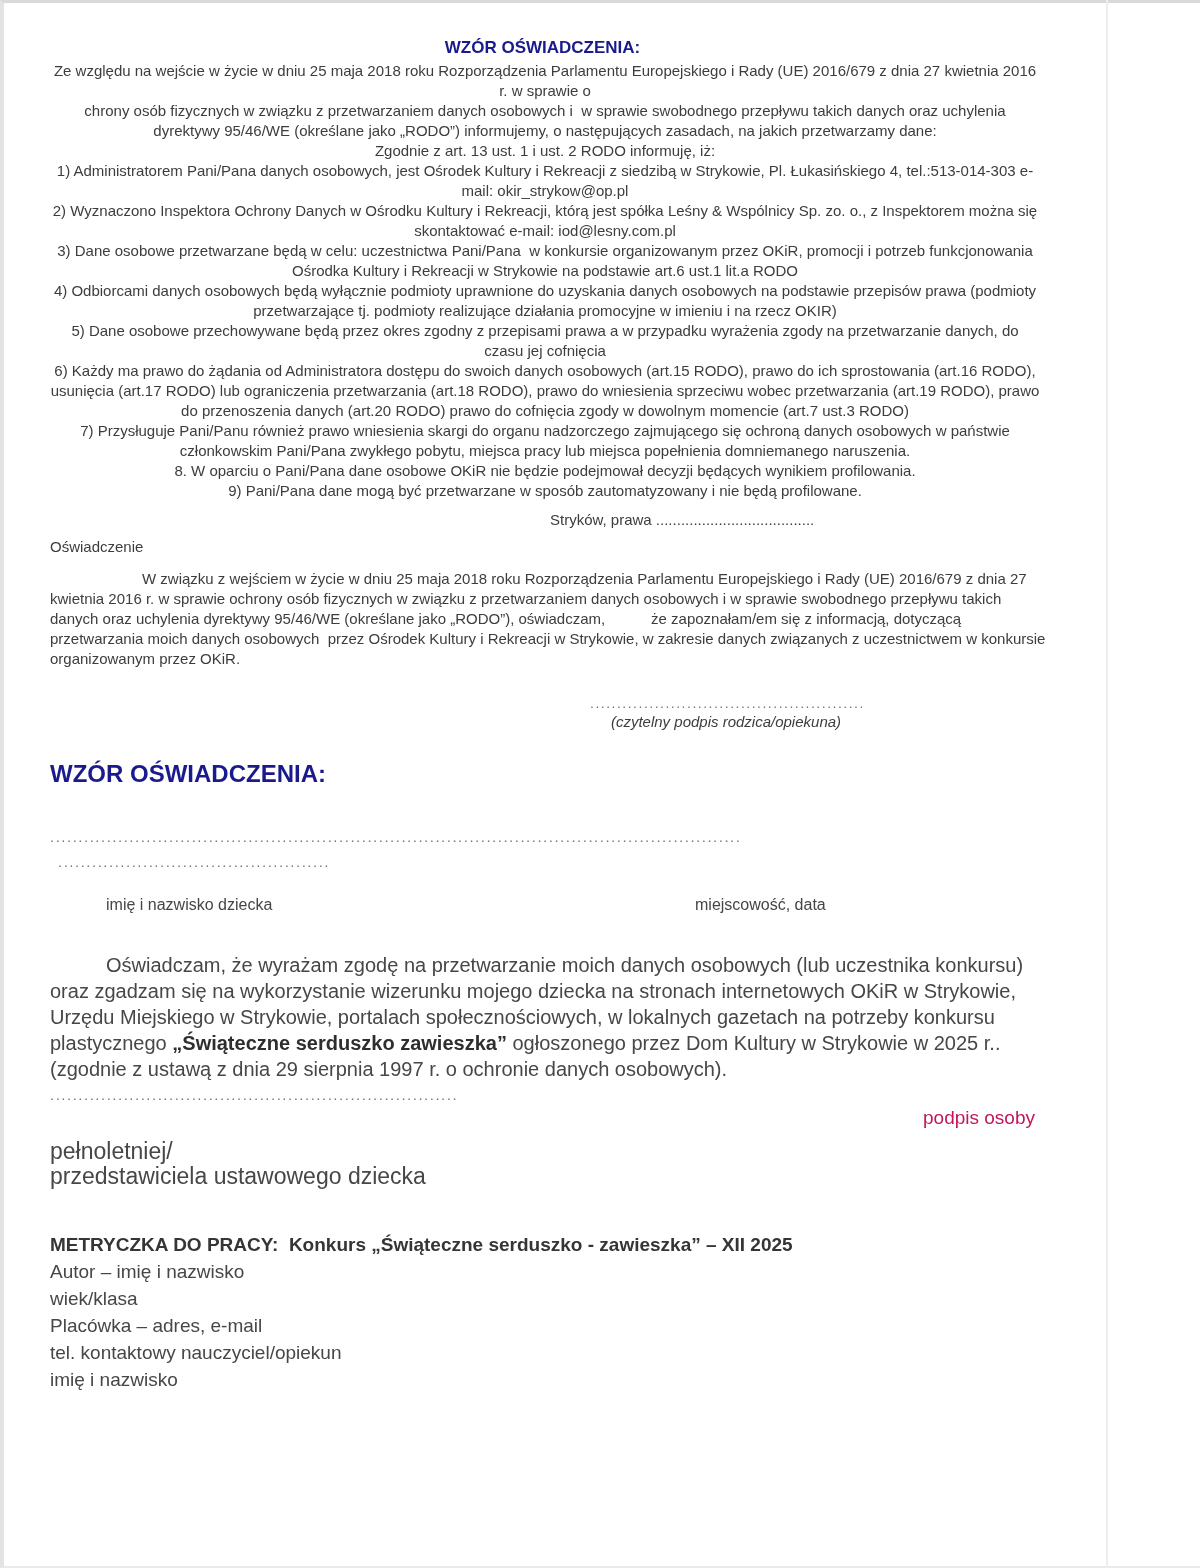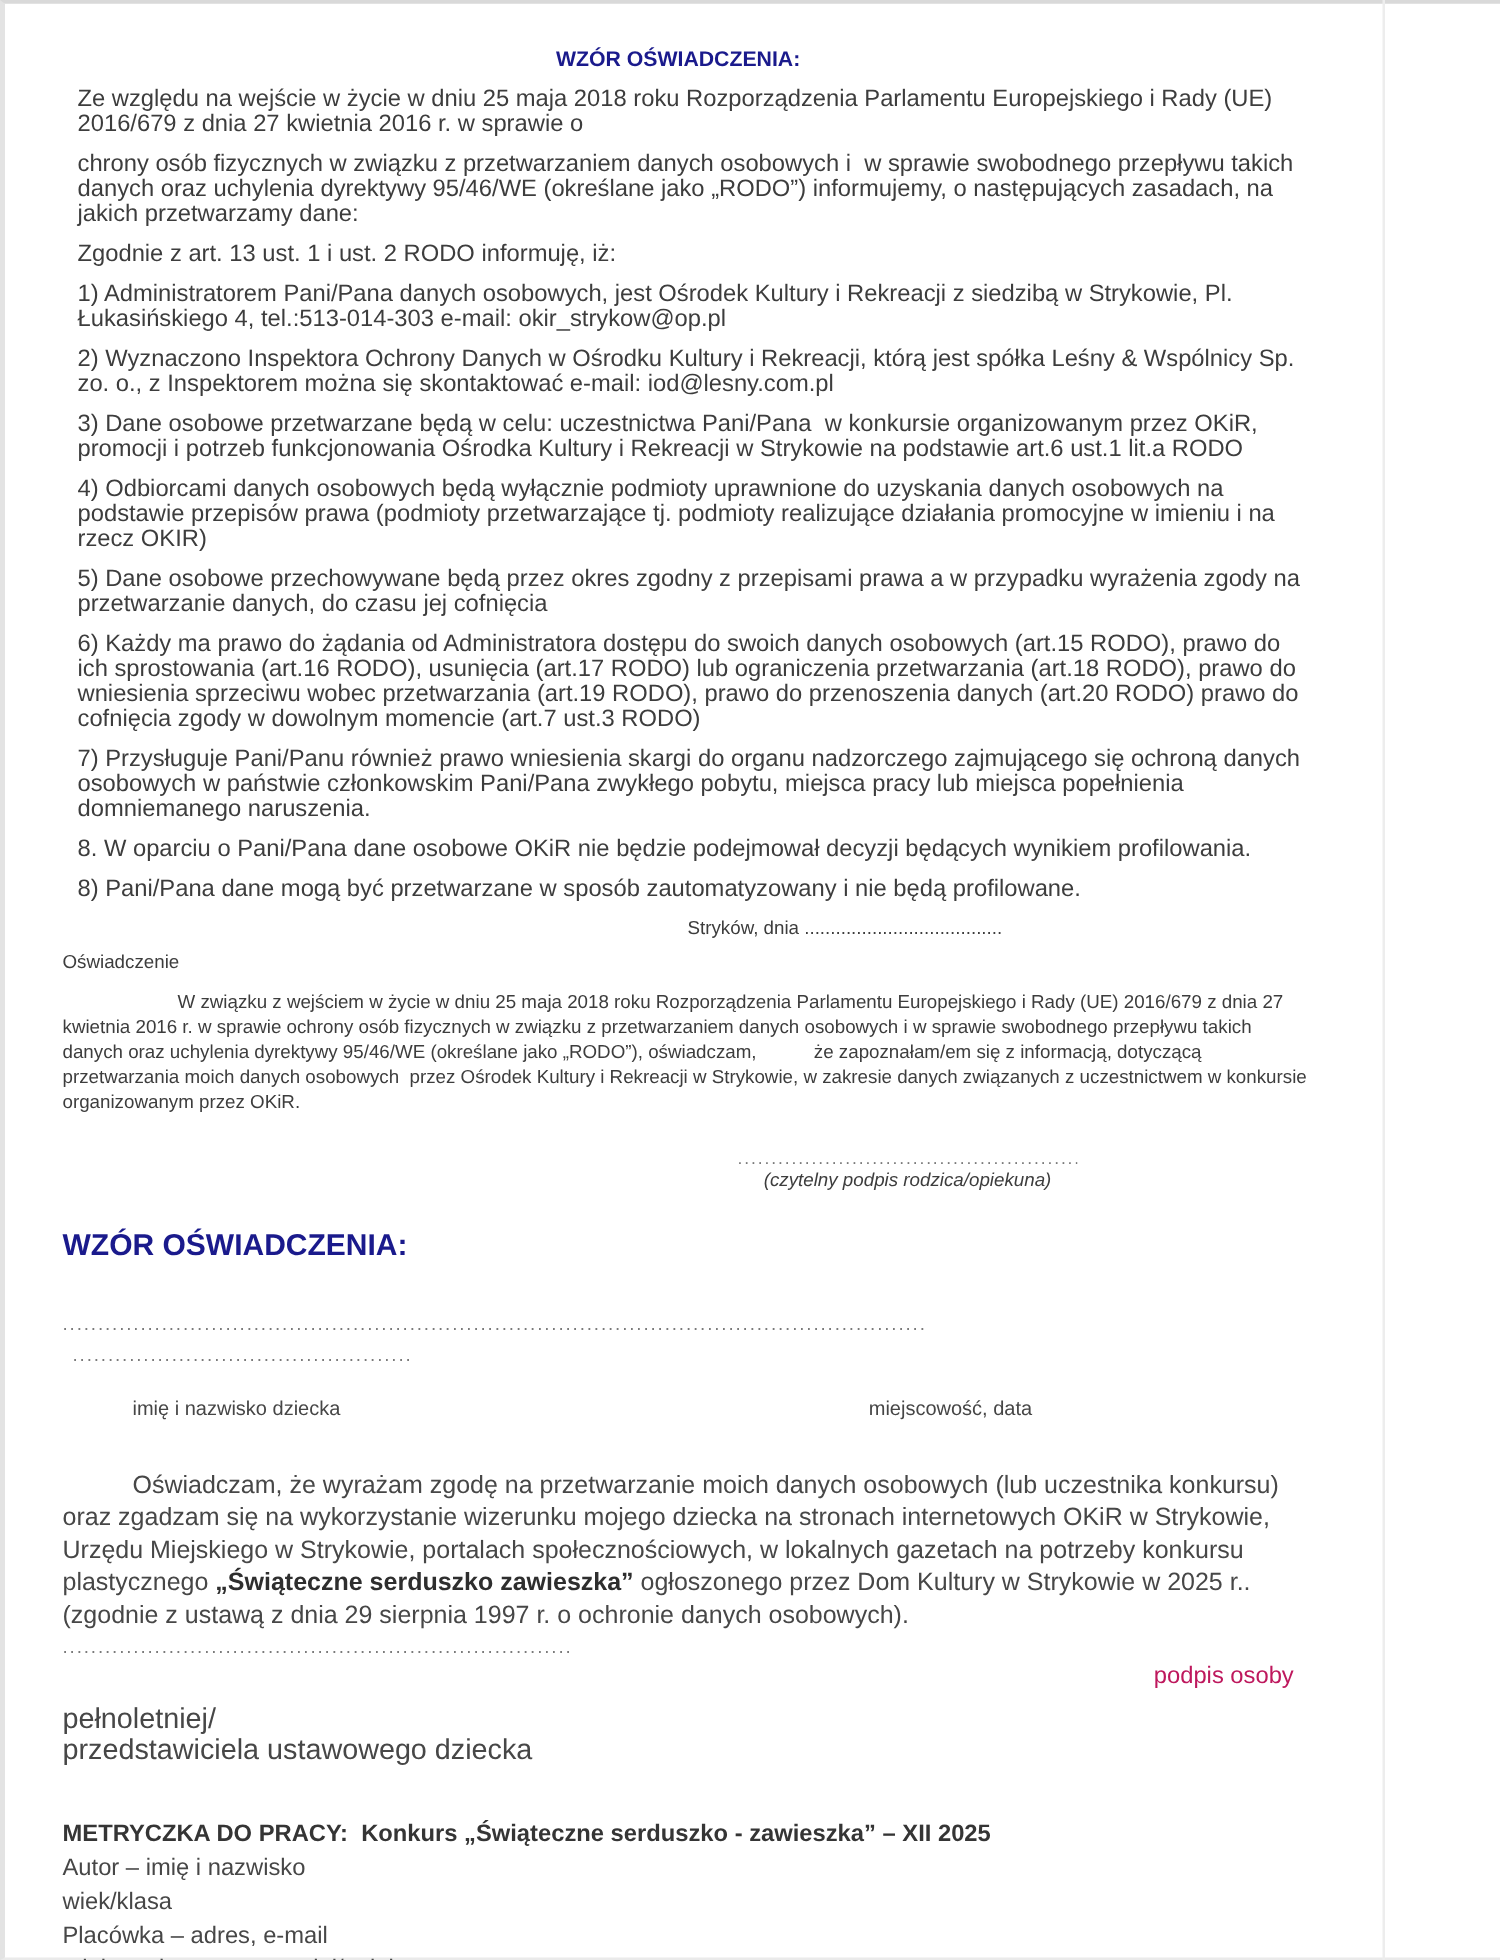--- a/index.html
+++ b/index.html
@@ -7,21 +7,21 @@
     width:1200px;height:1568px;overflow:hidden;position:relative;
     background:#ffffff;color:#3d3d3d;
     font-family:"Liberation Sans","DejaVu Sans",sans-serif;
   }
   .scan-frame{position:absolute;inset:0;pointer-events:none;
     border-top:3px solid #d9d9d9;border-left:4px solid #e3e3e3;border-bottom:2px solid #eaeaea;}
   .scan-vline{position:absolute;top:0;bottom:0;left:1106px;width:2px;background:#ededed;}
   .page{position:relative;padding:38px 0 0 50px;width:909px;box-sizing:border-box;}
 
   .title1{width:985px;text-align:center;font-size:17px;font-weight:bold;color:#1a1a8c;margin:0 0 3px 0;}
-  .rodo p{margin:12px;width:990px;font-size:19px;line-height:20px;}
+  .rodo p{margin:0;width:990px;font-size:15px;line-height:20px;text-align:center;}
   .date-line{margin:10px 0 0 500px;font-size:15px;}
   .decl-heading{margin-top:10px;font-size:15px;}
   .decl{margin:14px 0 0 0;width:1000px;text-indent:92px;font-size:15px;line-height:20px;}
 
   .sig1{margin:26px 0 0 540px;width:272px;text-align:center;}
   .dots{color:#7a7a7a;font-size:14px;letter-spacing:1.5px;overflow:hidden;white-space:nowrap;}
   .sig1 .caption{font-size:15px;margin-top:2px;font-style:italic;}
 
   .title2{margin-top:30px;font-size:24px;font-weight:bold;color:#1a1a8c;}
   .dotsA{margin-top:40px;width:690px;font-size:15px;}
@@ -55,24 +55,24 @@
     <p>chrony osób fizycznych w związku z przetwarzaniem danych osobowych i &nbsp;w sprawie swobodnego przepływu takich danych oraz uchylenia dyrektywy 95/46/WE (określane jako „RODO”) informujemy, o następujących zasadach, na jakich przetwarzamy dane:</p>
     <p>Zgodnie z art. 13 ust. 1 i ust. 2 RODO informuję, iż:</p>
     <p>1) Administratorem Pani/Pana danych osobowych, jest Ośrodek Kultury i Rekreacji z siedzibą w Strykowie, Pl. Łukasińskiego 4, tel.:513-014-303 e-mail: okir_strykow@op.pl</p>
     <p>2) Wyznaczono Inspektora Ochrony Danych w Ośrodku Kultury i Rekreacji, którą jest spółka Leśny &amp; Wspólnicy Sp. zo. o., z Inspektorem można się skontaktować e-mail: iod@lesny.com.pl</p>
     <p>3) Dane osobowe przetwarzane będą w celu: uczestnictwa Pani/Pana &nbsp;w konkursie organizowanym przez OKiR, promocji i potrzeb funkcjonowania Ośrodka Kultury i Rekreacji w Strykowie na podstawie art.6 ust.1 lit.a RODO</p>
     <p>4) Odbiorcami danych osobowych będą wyłącznie podmioty uprawnione do uzyskania danych osobowych na podstawie przepisów prawa (podmioty przetwarzające tj. podmioty realizujące działania promocyjne w imieniu i na rzecz OKIR)</p>
     <p>5) Dane osobowe przechowywane będą przez okres zgodny z przepisami prawa a w przypadku wyrażenia zgody na przetwarzanie danych, do czasu jej cofnięcia</p>
     <p>6) Każdy ma prawo do żądania od Administratora dostępu do swoich danych osobowych (art.15 RODO), prawo do ich sprostowania (art.16 RODO), usunięcia (art.17 RODO) lub ograniczenia przetwarzania (art.18 RODO), prawo do wniesienia sprzeciwu wobec przetwarzania (art.19 RODO), prawo do przenoszenia danych (art.20 RODO) prawo do cofnięcia zgody w dowolnym momencie (art.7 ust.3 RODO)</p>
     <p>7) Przysługuje Pani/Panu również prawo wniesienia skargi do organu nadzorczego zajmującego się ochroną danych osobowych w państwie członkowskim Pani/Pana zwykłego pobytu, miejsca pracy lub miejsca popełnienia domniemanego naruszenia.</p>
     <p>8. W oparciu o Pani/Pana dane osobowe OKiR nie będzie podejmował decyzji będących wynikiem profilowania.</p>
-    <p>8) Pani/Pana dane mogą być przetwarzane w sposób zautomatyzowany i nie będą profilowane.</p>
+    <p>9) Pani/Pana dane mogą być przetwarzane w sposób zautomatyzowany i nie będą profilowane.</p>
   </div>
 
-  <div class="date-line">Stryków, dnia ......................................</div>
+  <div class="date-line">Stryków, prawa ......................................</div>
 
   <div class="decl-heading">Oświadczenie</div>
 
   <div class="decl">W związku z wejściem w życie w dniu 25 maja 2018 roku Rozporządzenia Parlamentu Europejskiego i Rady (UE) 2016/679 z dnia 27 kwietnia 2016 r. w sprawie ochrony osób fizycznych w związku z przetwarzaniem danych osobowych i w sprawie swobodnego przepływu takich danych oraz uchylenia dyrektywy 95/46/WE (określane jako „RODO”), oświadczam,&nbsp;&nbsp;&nbsp;&nbsp;&nbsp;&nbsp;&nbsp;&nbsp;&nbsp;&nbsp; że zapoznałam/em się z informacją, dotyczącą przetwarzania moich danych osobowych &nbsp;przez Ośrodek Kultury i Rekreacji w Strykowie, w zakresie danych związanych z uczestnictwem w konkursie organizowanym przez OKiR.</div>
 
   <div class="sig1">
     <div class="dots">............................................................</div>
     <div class="caption">(czytelny podpis rodzica/opiekuna)</div>
   </div>
 

